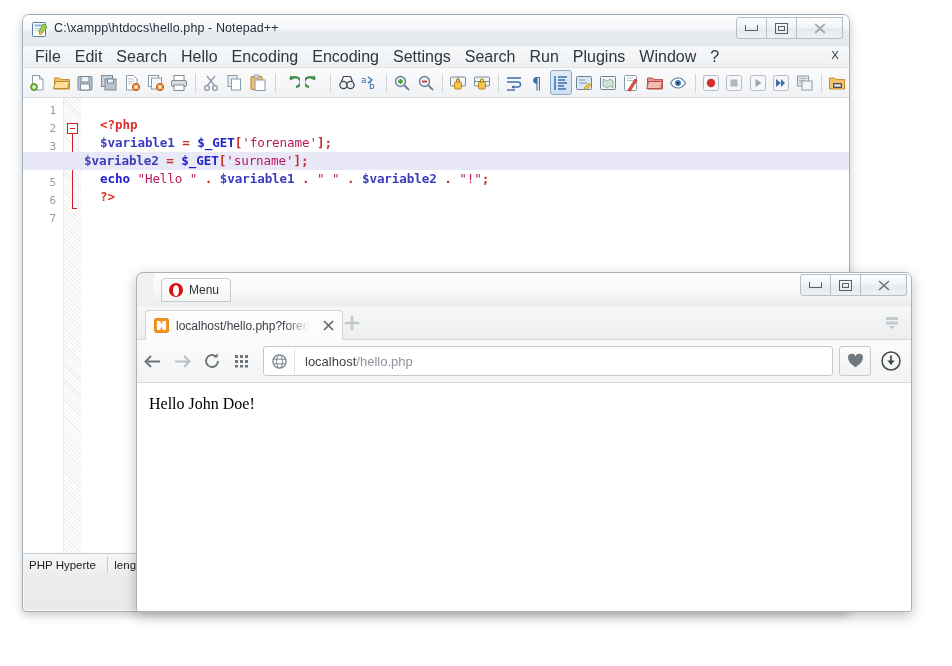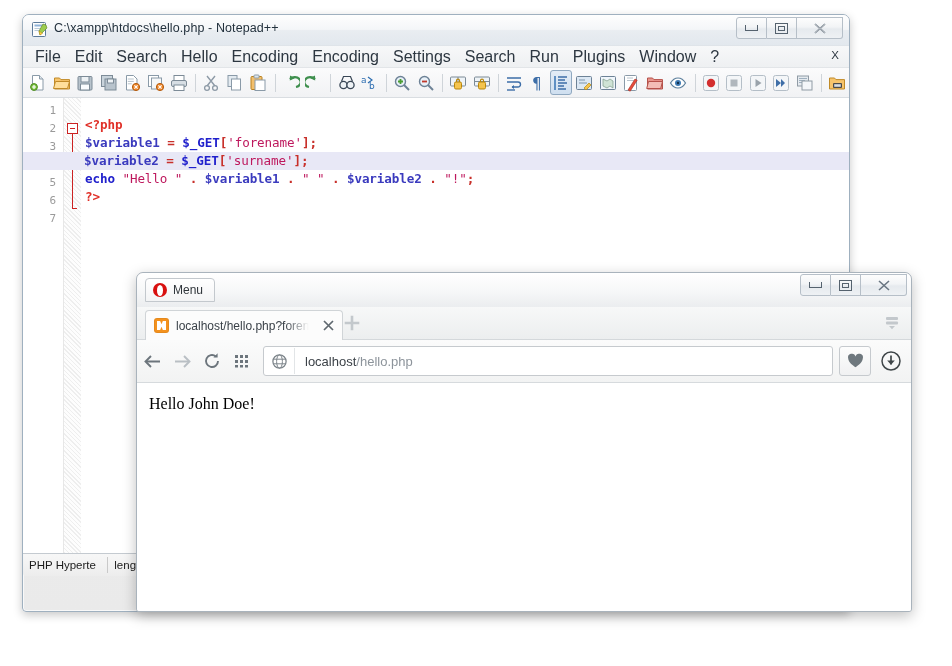--- a/index.html
+++ b/index.html
@@ -100,21 +100,21 @@
     background-color: #fdfdfd;
     background-image:
       repeating-linear-gradient(45deg, #eeeeee 0 1px, transparent 1px 3px);
   }
   .code-area { position:absolute; left:58px; top:0; right:0; height:100%; background:#fff; }
   .ln {
     position:absolute; right: 7px;
     font-family: "DejaVu Sans Mono", monospace; font-size: 11px; color: #9a9a9a;
   }
   .codeline {
-    position:absolute; left:1px; right:0; height:18px;
+    position:absolute; left:16px; right:0; height:18px;
     font-family: "DejaVu Sans Mono", monospace; font-size: 12.6px;
     white-space: pre; padding-left: 3px; line-height: 18px;
     letter-spacing: -0.1px;
   }
   .curline { background:#e8e8f6; }
   .k-tag   { color:#e03028; font-weight:700; }
   .k-var   { color:#3b3bbe; font-weight:700; }
   .k-op    { color:#c8302a; font-weight:700; }
   .k-fn    { color:#2020cc; font-weight:700; }
   .k-str   { color:#be185d; }
@@ -148,20 +148,21 @@
     background:#f1f1f1;
     border: 1px solid #a9b3bc;
     border-radius: 7px 7px 3px 3px;
     box-shadow: 0 4px 14px rgba(0,0,0,0.25);
     overflow: hidden;
   }
   .op-top {
     position:relative; height: 34px;
     background: linear-gradient(to bottom,#ffffff 0%, #f6f7f8 55%, #ebedef 100%);
     border-radius: 6px 6px 0 0;
+    margin-left: 16px;
   }
   .op-menubtn {
     position:absolute; left: 8px; top: 5px; height: 22px;
     display:flex; align-items:center; gap:6px; padding: 0 11px 0 7px;
     background: linear-gradient(to bottom,#ffffff,#f3f4f5);
     border: 1px solid #c3c8cd; border-bottom-color:#c3c8cd;
     border-radius: 4px 4px 0 0;
     font-size: 12px; color:#30363b;
   }
   .opera-o {

